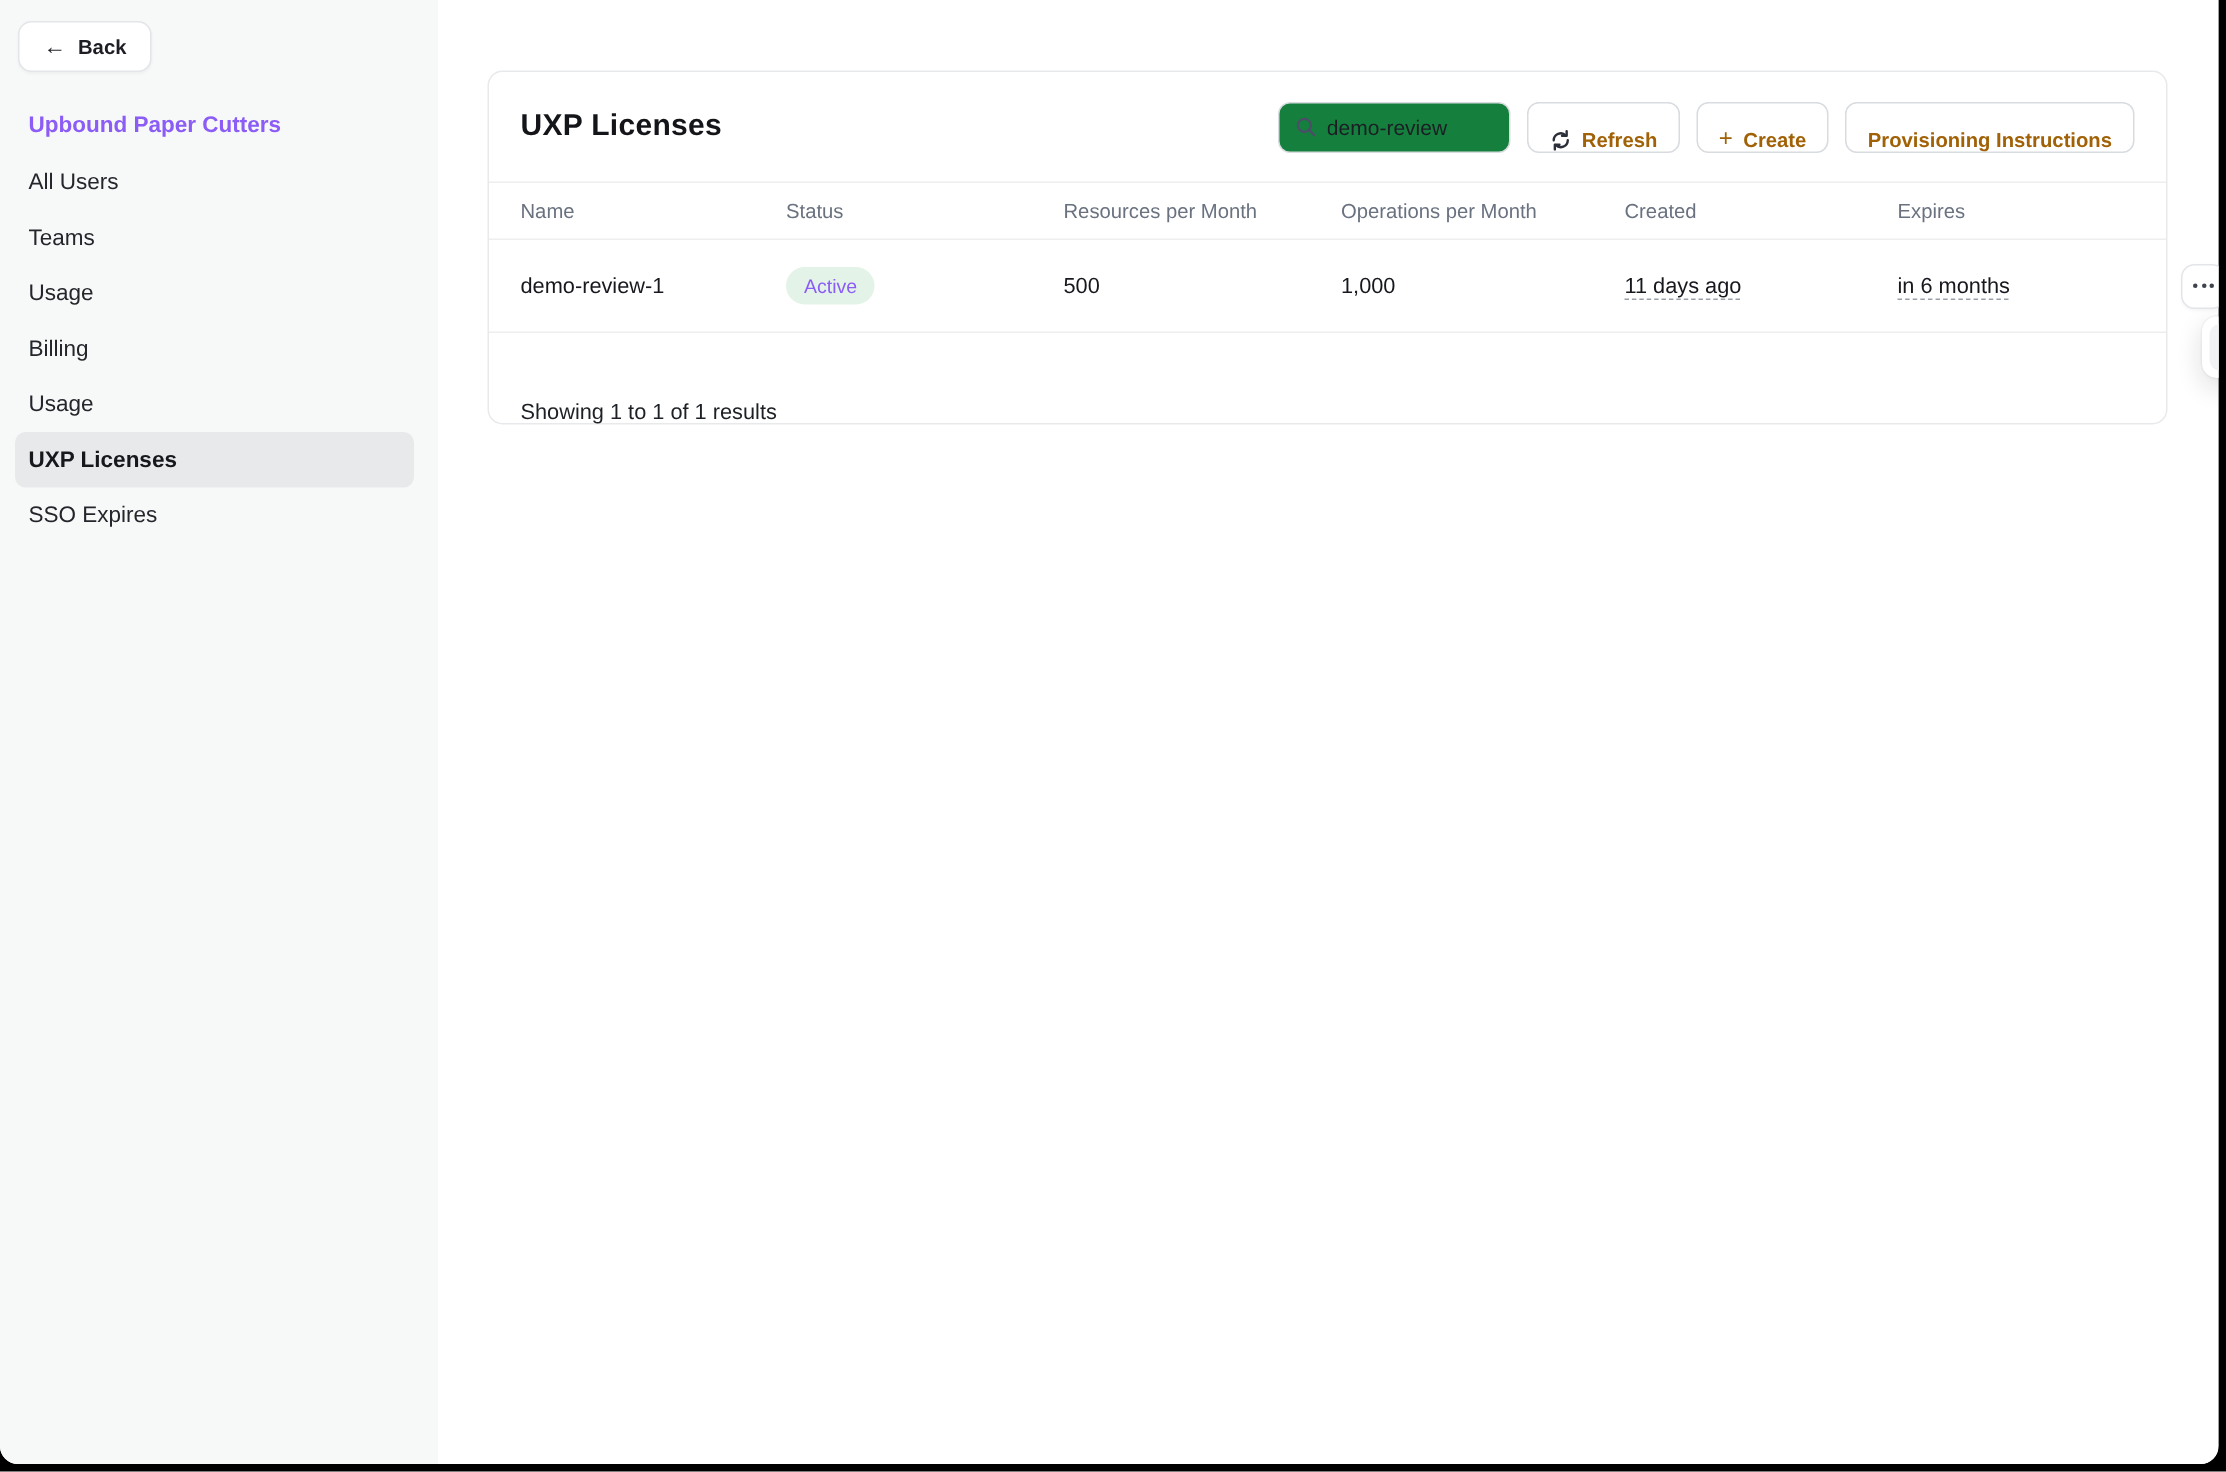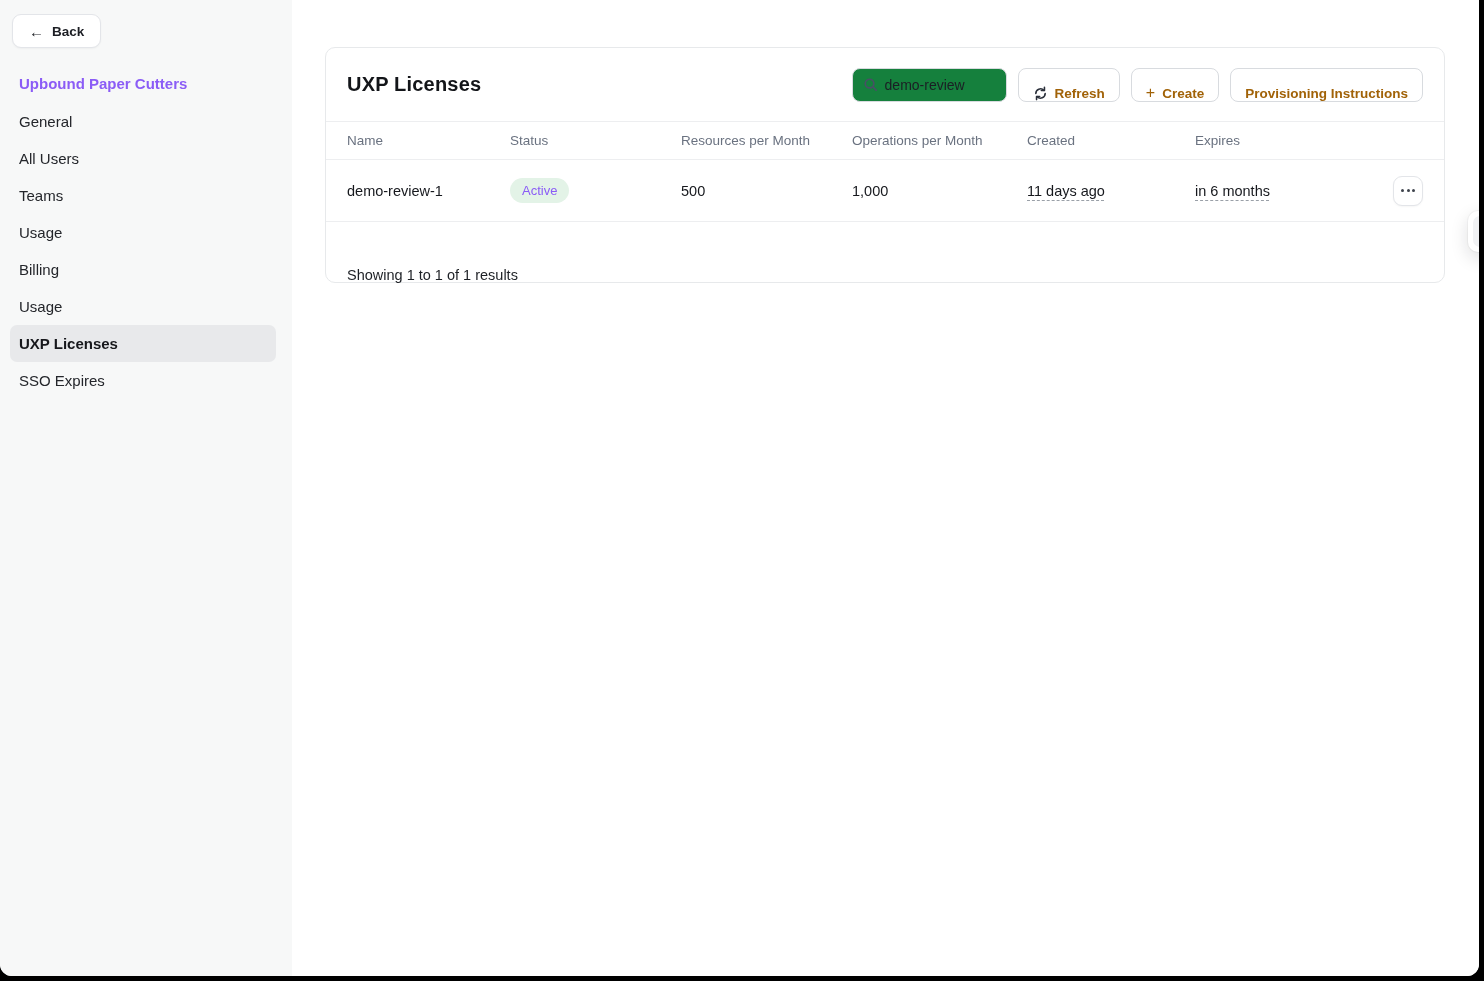--- a/index.html
+++ b/index.html
@@ -77,20 +77,21 @@
     font-family: inherit; font-size: 13.5px; font-weight: bold; color: #a16207;
     cursor: pointer; white-space: nowrap;
   }
   .btn .plus { font-size: 16px; font-weight: normal; line-height: 1; margin-top: -1px; }
   
   .thead, .trow {
     display: grid;
     grid-template-columns: 163px 171px 171px 175px 168px 175px 1fr;
     align-items: center;
     padding: 0 21px;
+    gap: 14px;
   }
   .thead { height: 38px; border-bottom: 1px solid #edeef0; }
   .thead span { font-size: 13.5px; color: #6a7280; }
   .trow { height: 62px; border-bottom: 1px solid #edeef0; font-size: 14.5px; color: #16181d; }
   .badge {
     display: inline-block; padding: 5px 12px;
     background: #e3f3e7; color: #8b5cf6;
     border-radius: 13px; font-size: 13px;
     justify-self: start;
   }
@@ -132,21 +133,20 @@
 
 <div class="app-window">
 
   <aside class="sidebar">
     <button class="back-btn">
       <span class="arrow">←</span>
       <span>Back</span>
     </button>
     <div class="org-name">Upbound Paper Cutters</div>
     <ul class="nav">
-      <li>General</li>
       <li>All Users</li>
       <li>Teams</li>
       <li>Usage</li>
       <li>Billing</li>
       <li>Usage</li>
       <li class="active">UXP Licenses</li>
       <li>SSO Expires</li>
     </ul>
   </aside>
 

